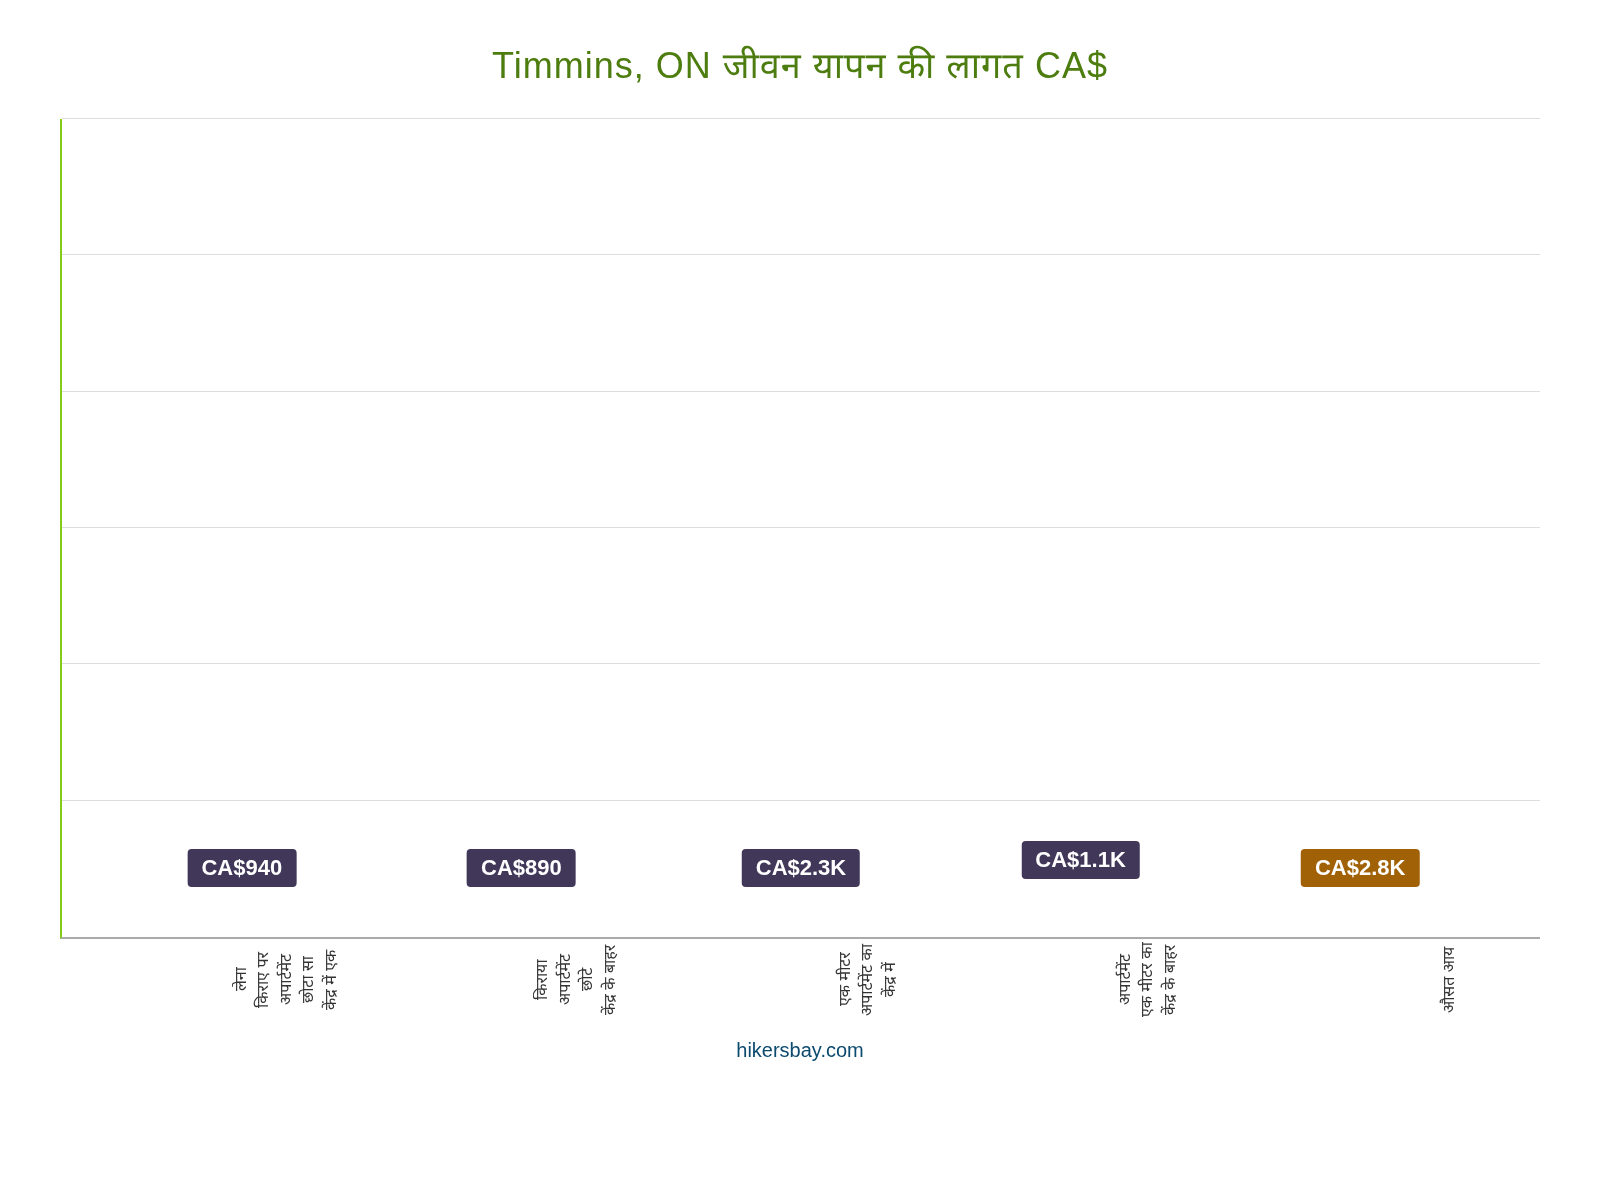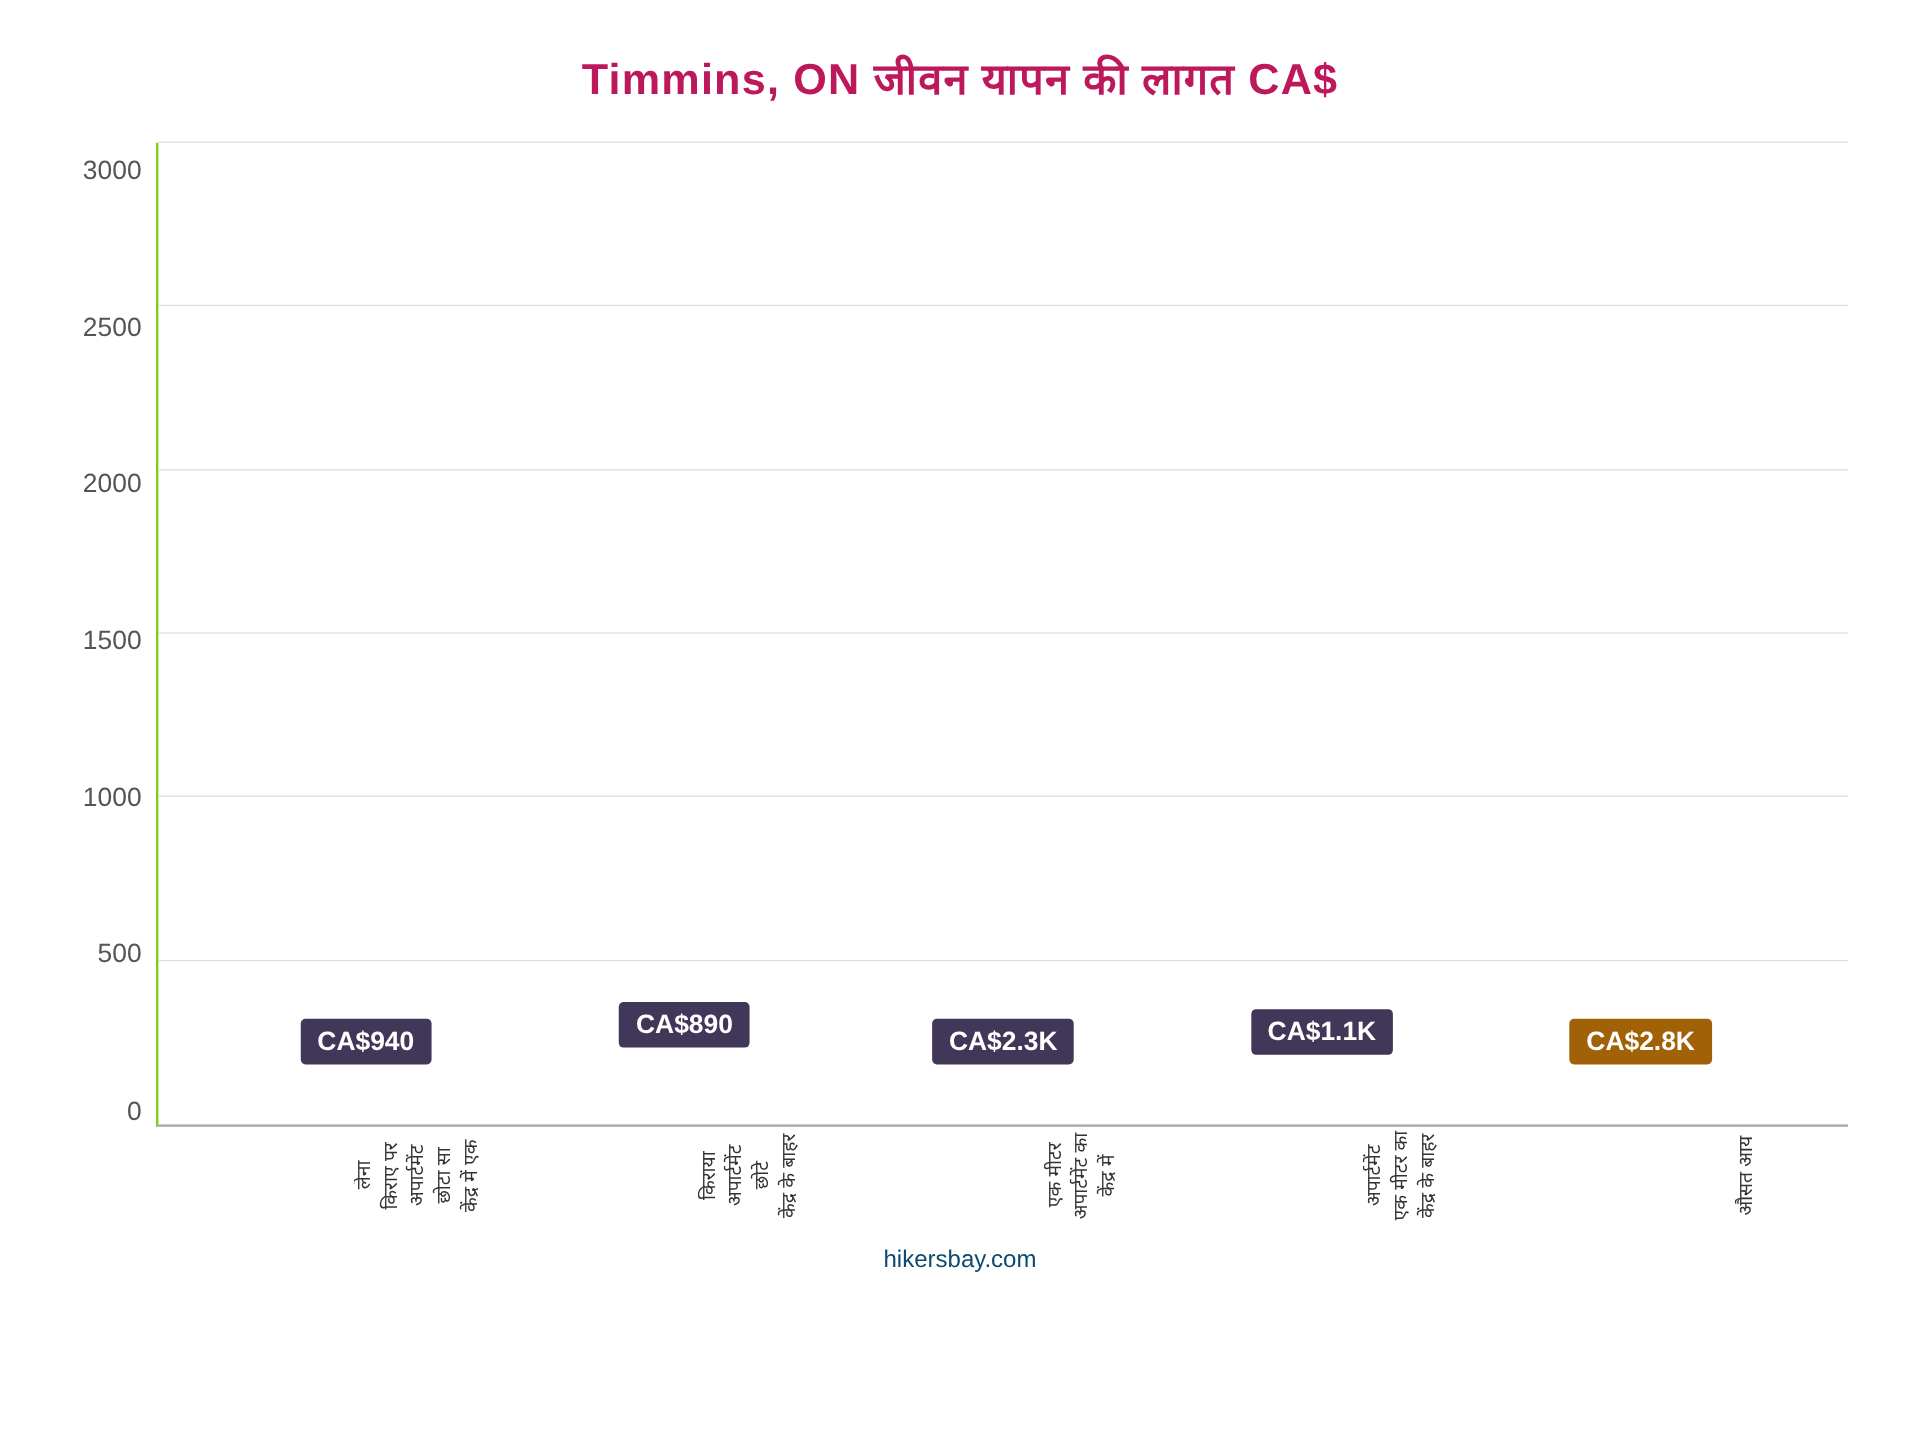--- a/index.html
+++ b/index.html
@@ -9,22 +9,22 @@
       width: 1600px;
       height: 1200px;
       display: flex;
       flex-direction: column;
       align-items: center;
       justify-content: flex-start;
       padding: 40px 60px 60px 60px;
     }
     .chart-title {
       font-size: 36px;
-      font-weight: 700;
-      color: #be185d;
+      font-weight: 400;
+      color: #4d7c0f;
       text-align: center;
       margin-bottom: 30px;
       letter-spacing: 1px;
     }
     .chart-container {
       display: flex;
       width: 100%;
       height: 900px;
       position: relative;
     }
@@ -133,48 +133,39 @@
       margin-top: 20px;
     }
   </style>
 </head>
 <body>
 
 <div class="chart-title">Timmins, ON जीवन  यापन  की  लागत  CA$</div>
 
 <div class="chart-container">
 
-  <div class="y-axis">
-  <div class="y-label">3000</div>
-      <div class="y-label">2500</div>
-      <div class="y-label">2000</div>
-      <div class="y-label">1500</div>
-      <div class="y-label">1000</div>
-      <div class="y-label">500</div>
-      <div class="y-label">0</div>
-    </div>
 
   <div class="chart-area">
     <div class="grid-and-bars" id="grid-and-bars">
 
     <div class="grid-line" style="bottom: 16.6667%;"></div>
         <div class="grid-line" style="bottom: 33.3333%;"></div>
         <div class="grid-line" style="bottom: 50%;"></div>
         <div class="grid-line" style="bottom: 66.6667%;"></div>
         <div class="grid-line" style="bottom: 83.3333%;"></div>
         <div class="grid-line" style="bottom: 100%;"></div>
         <div class="bars-row">
           <div class="bar-group">
             <div class="bar" style="height: 31.3333%; background-color: rgb(58, 123, 213); width: 130px;">
               <div class="bar-label-box" style="position: absolute; bottom: 50px; left: 50%; transform: translateX(-50%);">CA$940</div>
             </div>
           </div>
           <div class="bar-group">
             <div class="bar" style="height: 29.6667%; background-color: rgb(58, 123, 213); width: 130px;">
-              <div class="bar-label-box" style="position: absolute; bottom: 64px; left: 50%; transform: translateX(-50%); text-align: right;">CA$890</div>
+              <div class="bar-label-box" style="position: absolute; bottom: 50px; left: 50%; transform: translateX(-50%); text-align: right;">CA$890</div>
             </div>
           </div>
           <div class="bar-group">
             <div class="bar" style="height: 43.3333%; background-color: rgb(123, 63, 228); width: 130px;">
               <div class="bar-label-box" style="position: absolute; bottom: 50px; left: 50%; transform: translateX(-50%);">CA$2.3K</div>
             </div>
           </div>
           <div class="bar-group">
             <div class="bar" style="height: 37.6667%; background-color: rgb(123, 63, 228); width: 130px;">
               <div class="bar-label-box" style="position: absolute; bottom: 58px; left: 50%; transform: translateX(-50%);">CA$1.1K</div>

